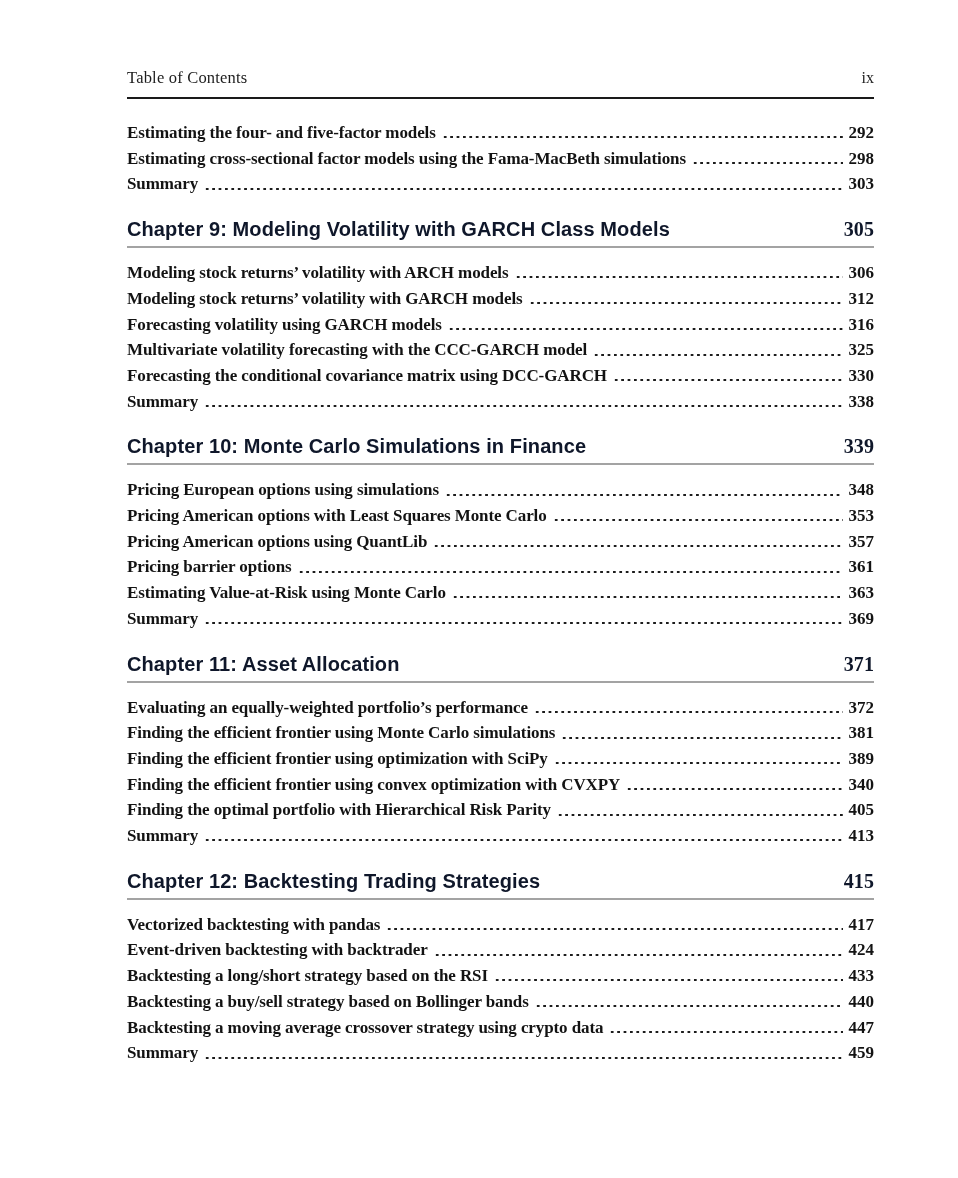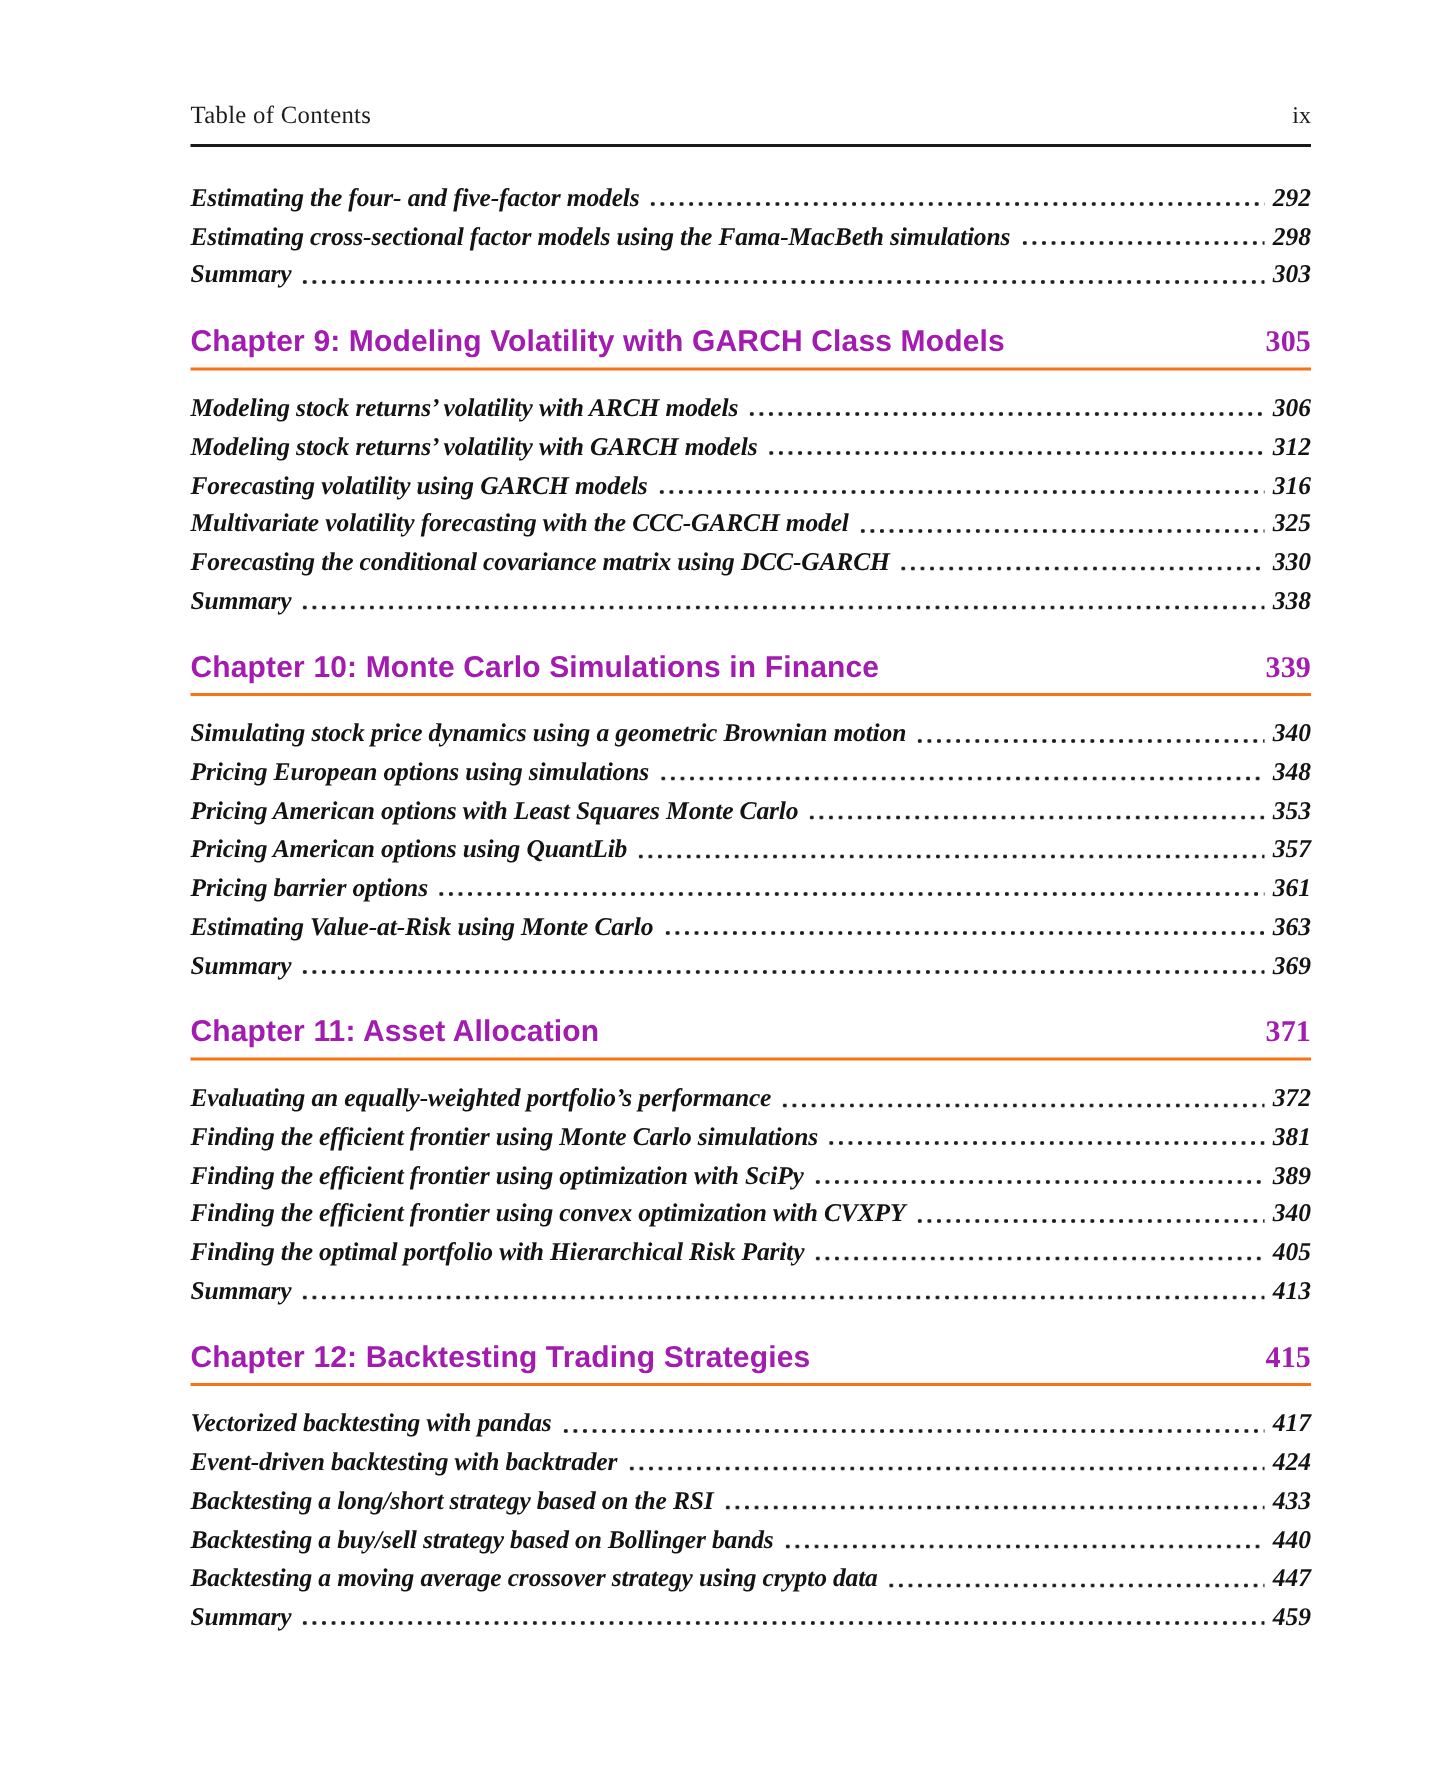--- a/index.html
+++ b/index.html
@@ -44,45 +44,44 @@
   
   .sections { margin-top: 0; }
   .section:first-child .entries { margin-top: 21px; }
   .chapter {
     display: flex;
     justify-content: space-between;
     align-items: baseline;
     margin-top: 22px;
     margin-bottom: 12px;
     padding-bottom: 6px;
-    border-bottom: 2px solid #f97316;
+    border-bottom: 2px solid #a3a3a3;
     font-family: "Liberation Sans", sans-serif;
     font-weight: 700;
     font-size: 20px;
     line-height: 21px;
-    color: #a21caf;
+    color: #0f172a;
     letter-spacing: 0.1px;
   }
   .chapter-page {
     font-family: Liberation Serif, serif;
     font-weight: 700;
     font-size: 20px;
     margin-left: 16px;
     white-space: nowrap;
   }
   
   .entry {
     display: flex;
     align-items: flex-end;
     font-family: "Liberation Serif", serif;
     font-weight: 700;
     font-size: 17px;
     line-height: 25.7px;
     color: #131313;
-    font-style: italic;
   }
   .entry-title {
     white-space: nowrap;
     letter-spacing: -0.1px;
   }
   .leader {
     flex: 1 1 auto;
     min-width: 14px;
     align-self: stretch;
     margin: 0 3px 0 6px;
@@ -173,25 +172,20 @@
   </div>
 </div>
   </section>
 
   <section class="section">
     <div class="chapter">
       <span class="chapter-title">Chapter 10: Monte Carlo Simulations in Finance</span>
       <span class="chapter-page">339</span>
     </div>
     <div class="entries">
-  <div class="entry">
-    <span class="entry-title">Simulating stock price dynamics using a geometric Brownian motion</span>
-    <span class="leader"></span>
-    <span class="entry-page">340</span>
-  </div>
 
   <div class="entry">
     <span class="entry-title">Pricing European options using simulations</span>
     <span class="leader"></span>
     <span class="entry-page">348</span>
   </div>
 
   <div class="entry">
     <span class="entry-title">Pricing American options with Least Squares Monte Carlo</span>
     <span class="leader"></span>

